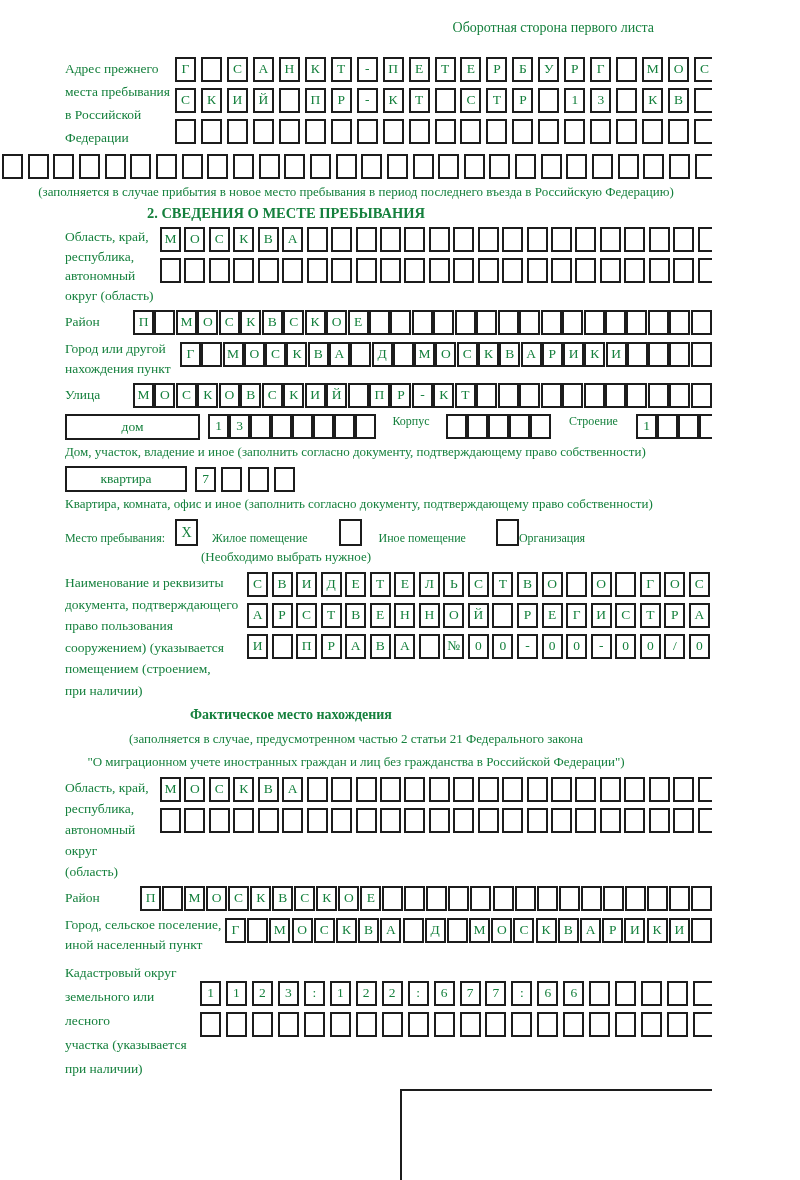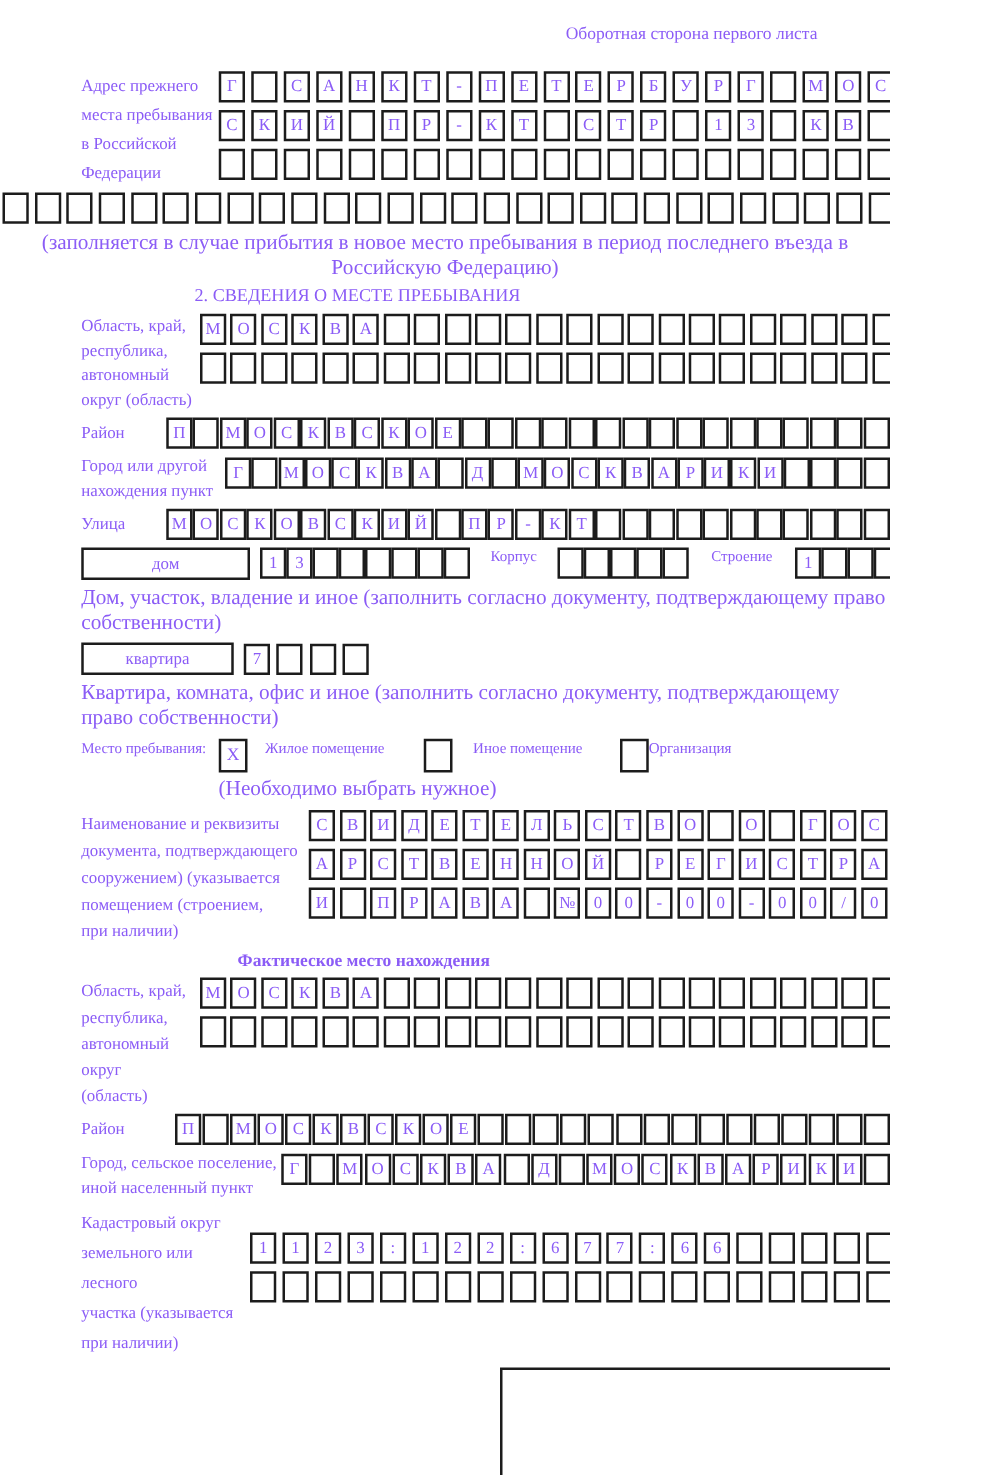--- a/index.html
+++ b/index.html
@@ -1,20 +1,20 @@
 <!DOCTYPE html>
 <html><head>
 <meta charset="utf-8">
 <style>
   html,body{margin:0;padding:0;background:#fff;}
   .page{
     position:relative;
     width:712px;height:1180px;
     background:#ffffff;
-    color:#8b5cf6;
+    color:#15803d;
     font-family:"Liberation Serif","DejaVu Serif",serif;
     font-size:13.5px;
     overflow:hidden;
   }
   .hdr{
     padding-top:20px;
     padding-right:58px;
     text-align:right;
     font-size:14px;
   }
@@ -35,23 +35,23 @@
     display:flex;align-items:center;justify-content:center;
     font-size:13.5px;
   }
   .cb{
     box-sizing:border-box;flex:none;
     width:23px;height:27px;
     border:2px solid #1c1c1c;
     display:flex;align-items:center;justify-content:center;
     font-size:14px;
   }
-  .note{font-size:17px;font-family:Liberation Serif, serif;}
+  .note{font-size:13px;font-family:Liberation Serif, serif;}
   .center{text-align:center;}
-  .sec-title{font-weight:normal;font-size:14.5px;text-align:center;margin-right:140px;}
+  .sec-title{font-weight:bold;font-size:14.5px;text-align:center;margin-right:140px;}
   .fact-title{font-weight:bold;font-size:14px;text-align:center;margin-right:130px;}
   .inline-lbl{font-size:12px;flex:none;}
   .stamp{
     box-sizing:border-box;
     margin:8px 0 0 400px;
     width:364px;height:176px;
     border:2px solid #1c1c1c;
   }
 </style>
 </head>
@@ -387,35 +387,36 @@
     <div class="widebox" style="width:122px">квартира</div>
     <div class="cellrow" style="width:100px;margin-left:8px">
         <span class="cell">7</span>
         <span class="cell"></span>
         <span class="cell"></span>
         <span class="cell"></span>
       </div>
   </div>
   <div class="note" style="margin:4px 0 0 65px">Квартира, комната, офис и иное (заполнить согласно документу, подтверждающему право собственности)</div>
 
-  <div class="frow" style="margin-top:7px;align-items:flex-start">
+  <div class="frow" style="margin-top:7px;align-items:flex-end">
     <div class="inline-lbl">Место пребывания:</div>
     <div class="cb" style="margin-left:10px">X</div>
     <div class="inline-lbl" style="margin-left:14px">Жилое помещение</div>
     <div class="cb" style="margin-left:32px"></div>
     <div class="inline-lbl" style="margin-left:16px">Иное помещение</div>
     <div class="cb" style="margin-left:30px"></div>
     <div class="inline-lbl" style="">Организация</div>
   </div>
   <div class="note" style="margin-top:3px;text-align:center;margin-right:140px">(Необходимо выбрать нужное)</div>
 
   <div class="frow" style="margin-top:7px">
     <div class="lbl" style="width:182px;line-height:21.5px">
         <div>Наименование и реквизиты</div>
         <div>документа, подтверждающего</div>
+        <div>право пользования</div>
         <div>сооружением) (указывается</div>
         <div>помещением (строением,</div>
         <div>при наличии)</div>
       </div>
     <div class="col" style="gap:6px">
       <div class="cellrow" style="width:512px">
           <span class="cell">С</span>
           <span class="cell">В</span>
           <span class="cell">И</span>
           <span class="cell">Д</span>
@@ -480,20 +481,24 @@
           <span class="cell">0</span>
           <span class="cell">/</span>
           <span class="cell">0</span>
           <span class="cell">0</span>
           <span class="cell">0</span>
         </div>
     </div>
   </div>
 
   <div class="fact-title" style="margin-top:6px">Фактическое место нахождения</div>
+  <div class="note center" style="margin-top:4px;line-height:23px">
+      <div>(заполняется в случае, предусмотренном частью 2 статьи 21 Федерального закона</div>
+      <div>"О миграционном учете иностранных граждан и лиц без гражданства в Российской Федерации")</div>
+    </div>
 
   <div class="frow" style="margin-top:4px">
     <div class="lbl" style="width:95px;line-height:21px">
         <div>Область, край,</div>
         <div>республика,</div>
         <div>автономный округ</div>
         <div>(область)</div>
       </div>
     <div class="col" style="gap:6px">
       <div class="cellrow" style="width:632px">

